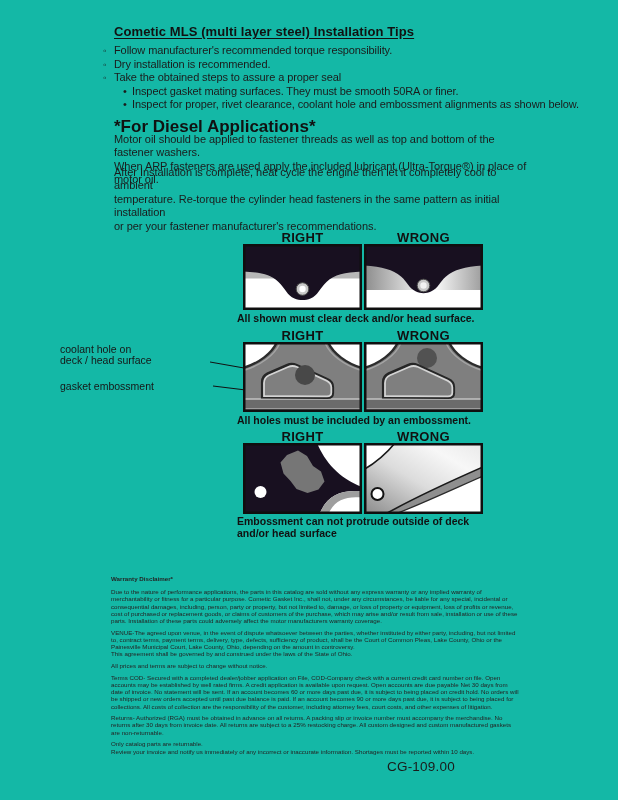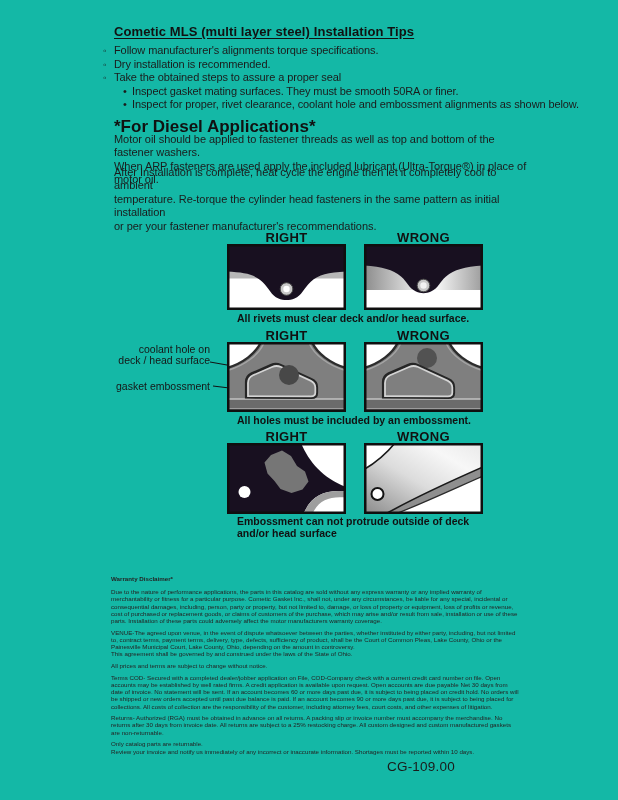--- a/index.html
+++ b/index.html
@@ -22,48 +22,48 @@
 
   .diesel-heading { position:absolute; left:114px; top:117px; font-size:17px; font-weight:bold; color:#111; }
   .body-par { position:absolute; left:114px; font-size:11px; line-height:13.4px; letter-spacing:-0.05px; white-space:pre-line; width:420px; }
   .p1 { top:133px; }
   .p2 { top:166px; }
   .note { top:208px; }
 
   .dg-label { position:absolute; width:119px; text-align:center; font-size:13px; font-weight:bold; color:#111; letter-spacing:0.3px; }
   .dg-box { position:absolute; width:119px; }
   .dg-box svg { display:block; }
-  .col1 { left:227px; } .col2 { left:364px; }
+  .col1 { left:243px; } .col2 { left:364px; }
   .r1l { top:230px; } .r1b { top:244px; }
   .r2l { top:328px; } .r2b { top:342px; }
   .r3l { top:429px; } .r3b { top:443px; }
   .dg-caption { position:absolute; left:237px; font-size:10.5px; font-weight:bold; line-height:11.5px; white-space:pre-line; color:#111; }
   .cap1 { top:313px; } .cap2 { top:415px; } .cap3 { top:516px; }
 
-  .callout { position:absolute; left:60px; width:150px; text-align:right; font-size:10.5px; line-height:11px; white-space:pre-line; color:#161616; }
+  .callout { position:absolute; left:60px; width:150px; text-align:left; font-size:10.5px; line-height:11px; white-space:pre-line; color:#161616; }
   .co1 { top:344px; } .co2 { top:381px; }
   .leaders { position:absolute; left:205px; top:355px; }
 
   .disclaimer { position:absolute; left:111px; top:575px; width:410px; font-size:6.2px; line-height:7.2px; color:#242424; letter-spacing:0; }
   .disclaimer .dhead { font-weight:bold; margin-bottom:6px; }
   .disclaimer p { margin-bottom:4.5px; white-space:pre-line; }
 
   .footer-code { position:absolute; left:387px; top:759px; font-size:13.5px; letter-spacing:0.2px; color:#1a1a1a; }
 </style>
 </head>
 <body>
 
 <div class="page">
 
   <div class="title">Cometic MLS (multi layer steel) Installation Tips</div>
 
   <div class="bullets">
     <div class="b-row">
       <span class="b-marker">◦</span>
-      <span>Follow manufacturer's alignments torque specifications.</span>
+      <span>Follow manufacturer's recommended torque responsibility.</span>
     </div>
     <div class="b-row">
       <span class="b-marker">◦</span>
       <span>Dry installation is recommended.</span>
     </div>
     <div class="b-row">
       <span class="b-marker">◦</span>
       <span>Take the obtained steps to assure a proper seal</span>
     </div>
     <div class="b-row sub">
@@ -108,21 +108,21 @@
       </defs>
       <rect width="119" height="66" fill="#ffffff"></rect>
       <rect x="2" y="21" width="115" height="25" fill="url(#gradB)"></rect>
       <rect x="2" y="46" width="115" height="18" fill="#ffffff"></rect>
       <path d="M0,0 H119 V21.5 C100,23 90.5,25.5 82,32.5 C75.5,38 74.5,44 67,47.5 C62,49.8 57,49.8 52,47.5 C44.5,44 43.5,38 37,32.5 C28.5,25.5 19,23 0,21.5 Z" fill="#181020"></path>
       <circle cx="59.5" cy="41.5" r="6.3" fill="#c9c9c9" stroke="#4a4a4a" stroke-width="1"></circle>
       <circle cx="59.5" cy="41.5" r="3.2" fill="#f2f2f2"></circle>
       <rect x="1.25" y="1.25" width="116.5" height="63.5" fill="none" stroke="#0f0f0f" stroke-width="2.5"></rect>
     </svg>
   </div>
-  <div class="dg-caption cap1">All rivets must clear deck and/or head surface.</div>
+  <div class="dg-caption cap1">All shown must clear deck and/or head surface.</div>
 
   <div class="dg-label col1 r2l">RIGHT</div>
   <div class="dg-label col2 r2l">WRONG</div>
 
   <div class="callout co1">coolant hole on
 deck / head surface</div>
   <div class="callout co2">gasket embossment</div>
   <svg class="leaders" width="100" height="42" viewBox="0 0 100 42">
     <line x1="5" y1="7" x2="90" y2="22" stroke="#111" stroke-width="1"></line>
     <line x1="8" y1="31" x2="57" y2="37" stroke="#111" stroke-width="1"></line>

